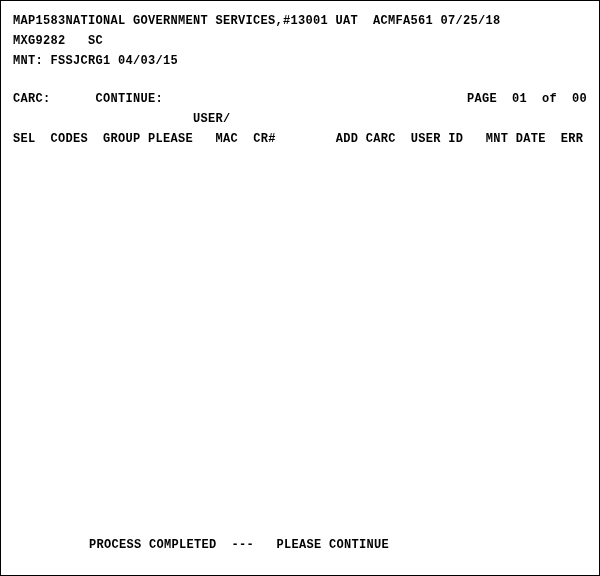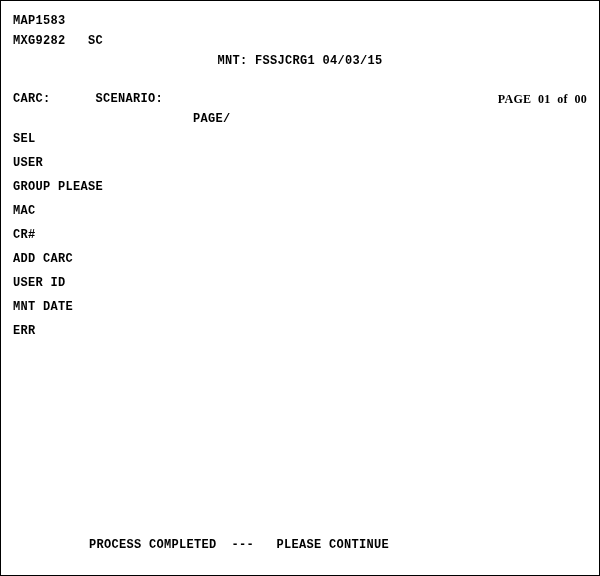--- a/index.html
+++ b/index.html
@@ -17,66 +17,67 @@
       position: relative;
       letter-spacing: 0.3px;
     }
     .line {
       display: flex;
       margin-bottom: 8px;
       white-space: pre;
     }
     .hdr1 { }
     .hdr2 { justify-content: space-between; }
-    .hdr3 { justify-content: center; }
+    .hdr3 { justify-content: flex-start; }
     .gap { height: 18px; }
     .params { display: flex; }
-    .cols { display: flex; margin-top: 0; flex-direction: column; }
+    .cols { display: flex; margin-top: 0; }
     .footer {
       position: absolute;
       bottom: 14px;
       left: 16px;
       width: 100%;
     }
     .status { margin-left: 72px; margin-bottom: 10px; white-space: pre; }
     .keys   { margin-left: 88px; white-space: pre; }
-    .pageblk { margin-left: auto; white-space: pre; font-family: Liberation Serif, serif; }
+    .pageblk { margin-left: auto; white-space: pre; }
   </style>
 </head>
 <body>
 
 <div class="line hdr1">
   <span>MAP1583</span>
+  <span><span>NATIONAL GOVERNMENT SERVICES,#13001 UAT</span>  <span>ACMFA561</span> <span>07/25/18</span></span>
 </div>
 
 <div class="line hdr2">
   <span><span>MXG9282</span>   <span>SC</span></span>
 </div>
 
 <div class="line hdr3">
   <span><span>MNT:</span> <span>FSSJCRG1</span> <span>04/03/15</span></span>
 </div>
 
 <div class="gap"></div>
 
 <div class="line params">
   <span>CARC:</span>
   <span>      </span>
-  <span>SCENARIO:</span>
+  <span>CONTINUE:</span>
   <span class="pageblk"><span>PAGE</span>  <span>01</span>  <span>of</span>  <span>00</span></span>
 </div>
 
 <div class="line">
   <span>                        </span>
-  <span>PAGE/</span>
+  <span>USER/</span>
 </div>
 
 <div class="line cols">
   <span>SEL</span><span>  </span>
-  <span>USER</span><span>  </span>
+  <span>CODES</span><span>  </span>
   <span>GROUP PLEASE</span><span>   </span>
   <span>MAC</span><span>  </span>
   <span>CR#</span><span>        </span>
   <span>ADD CARC</span><span>  </span>
   <span>USER ID</span><span>   </span>
   <span>MNT DATE</span><span>  </span>
   <span>ERR</span>
 </div>
 
 <div class="footer">

